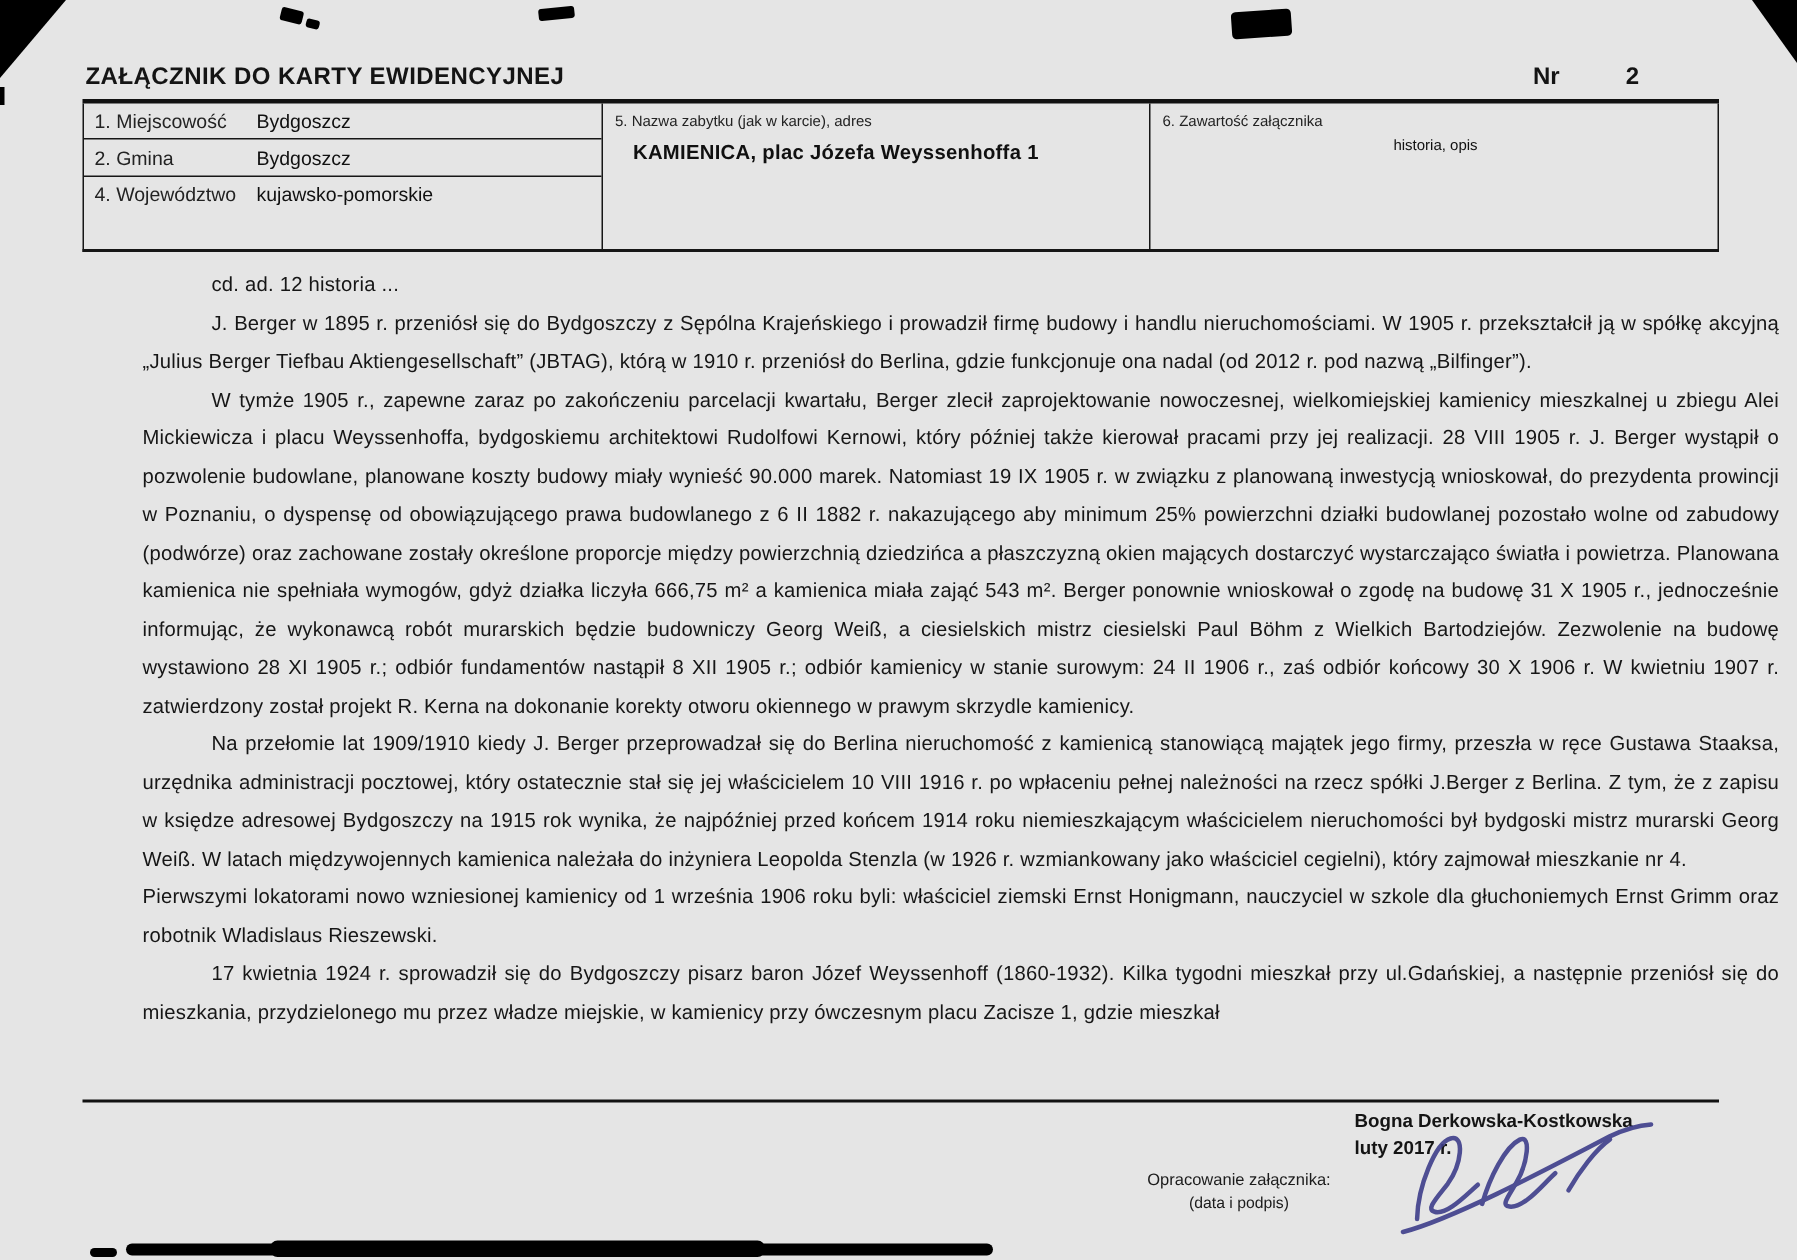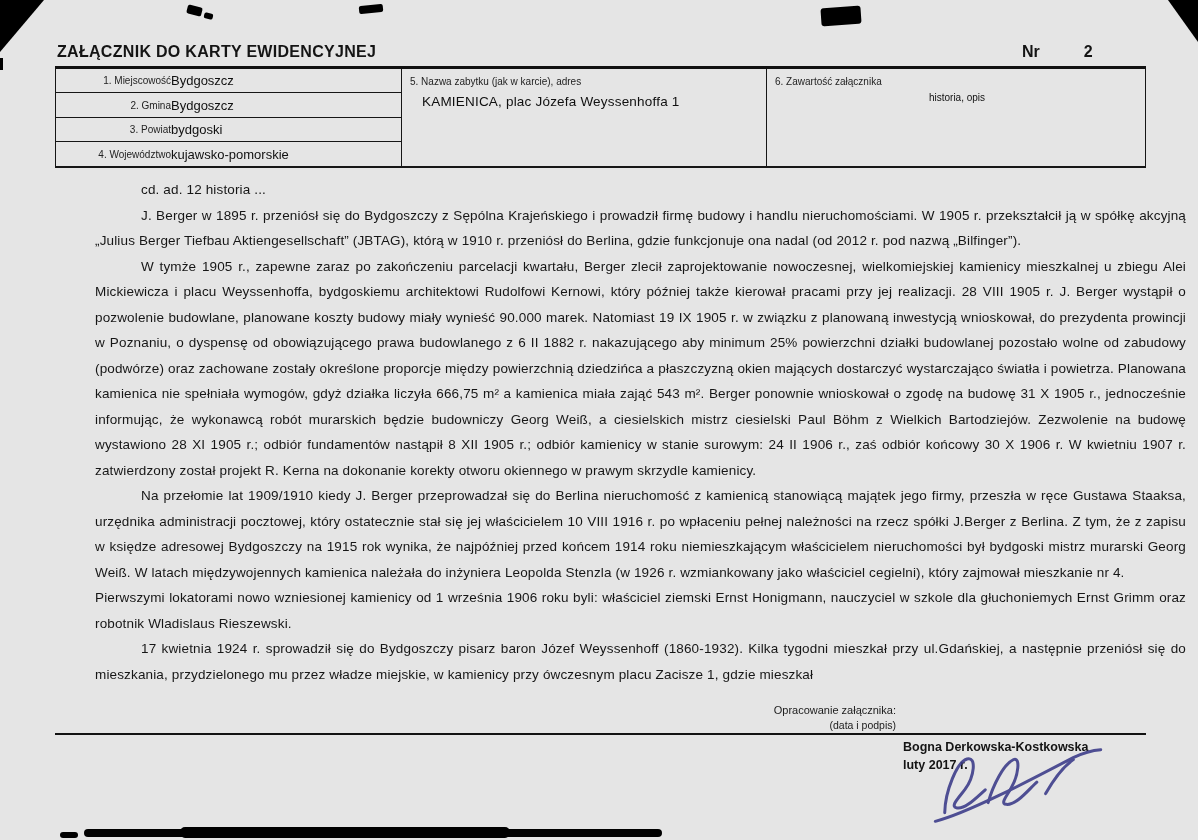--- a/index.html
+++ b/index.html
@@ -16,35 +16,35 @@
 
   
   .form-grid { position: absolute; left: 55px; top: 69px; width: 1091px; height: 99px; box-sizing: border-box;
     border-left: 1.5px solid #161616; border-right: 1.5px solid #161616; border-bottom: 2px solid #161616; }
   .col { position: absolute; top: 0; height: 100%; box-sizing: border-box; }
   .col-fields { left: 0; width: 345px; }
   .col-monument { left: 345px; width: 365px; border-left: 1.5px solid #161616; }
   .col-contents { left: 710px; width: 381px; border-left: 1.5px solid #161616; }
   .field-row { height: 24.4px; display: flex; align-items: center; border-bottom: 1px solid #161616; box-sizing: border-box; padding-left: 7px; }
   .field-row.last { border-bottom: none; }
-  .field-label { width: 108px; flex: none; font-size: 10px; color: #232323; text-align: right; }
+  .field-label { width: 108px; flex: none; font-size: 13px; color: #232323; }
   .field-value { font-size: 13px; color: #101010; }
   .cell-label { font-size: 10px; padding: 7px 0 0 8px; color: #232323; }
-  .monument-value { font-size: 13.5px; font-weight: 400; padding: 7px 0 0 20px; color: #101010; letter-spacing: .2px; }
+  .monument-value { font-size: 13.5px; font-weight: 700; padding: 7px 0 0 20px; color: #101010; letter-spacing: .2px; }
   .contents-value { font-size: 10px; text-align: center; margin-top: 5px; color: #101010; }
 
   
   .body-text { position: absolute; left: 55px; top: 177px; width: 1091px;
     font-size: 13.5px; line-height: 25.5px; text-align: justify; letter-spacing: .15px; color: #161616; margin-left: 40px; }
   .body-text p { margin: 0; }
   .body-text p.ind { text-indent: 46px; }
 
   
   .rule-bottom { position: absolute; left: 55px; top: 733px; width: 1091px; height: 2px; background: #121212; }
-  .prep-block { position: absolute; left: 756px; top: 703px; width: 140px; text-align: right; font-size: 11px; line-height: 15px; color: #1b1b1b; }
+  .prep-block { position: absolute; left: 756px; top: 780px; width: 140px; text-align: center; font-size: 11px; line-height: 15px; color: #1b1b1b; }
   .prep-sub { font-size: 10.5px; }
   .author-block { position: absolute; left: 903px; top: 738px; font-size: 12.5px; line-height: 18px; color: #141414; font-weight: bold; }
   .signature { position: absolute; left: 925px; top: 745px; width: 200px; height: 80px; transform: rotate(-4deg); }
 
   
   .art { position: absolute; background: #000; }
   .art-tl { left: 0; top: 0; width: 44px; height: 52px; clip-path: polygon(0 0, 100% 0, 0 100%); }
   .art-l2 { left: 0; top: 58px; width: 3px; height: 12px; }
   .art-t1 { left: 187px; top: 6px; width: 15px; height: 9px; border-radius: 2px; transform: rotate(14deg); }
   .art-t2 { left: 204px; top: 13px; width: 9px; height: 6px; border-radius: 2px; transform: rotate(14deg); }
@@ -69,24 +69,20 @@
 
   <div class="form-grid">
     <div class="col col-fields">
       <div class="field-row">
         <span class="field-label">1. Miejscowość</span>
         <span class="field-value">Bydgoszcz</span>
       </div>
       <div class="field-row">
         <span class="field-label">2. Gmina</span>
         <span class="field-value">Bydgoszcz</span>
-      </div>
-      <div class="field-row">
-        <span class="field-label">3. Powiat</span>
-        <span class="field-value">bydgoski</span>
       </div>
       <div class="field-row last">
         <span class="field-label">4. Województwo</span>
         <span class="field-value">kujawsko-pomorskie</span>
       </div>
     </div>
     <div class="col col-monument">
       <div class="cell-label">5. Nazwa zabytku (jak w karcie), adres</div>
       <div class="monument-value">KAMIENICA, plac Józefa Weyssenhoffa 1</div>
     </div>

